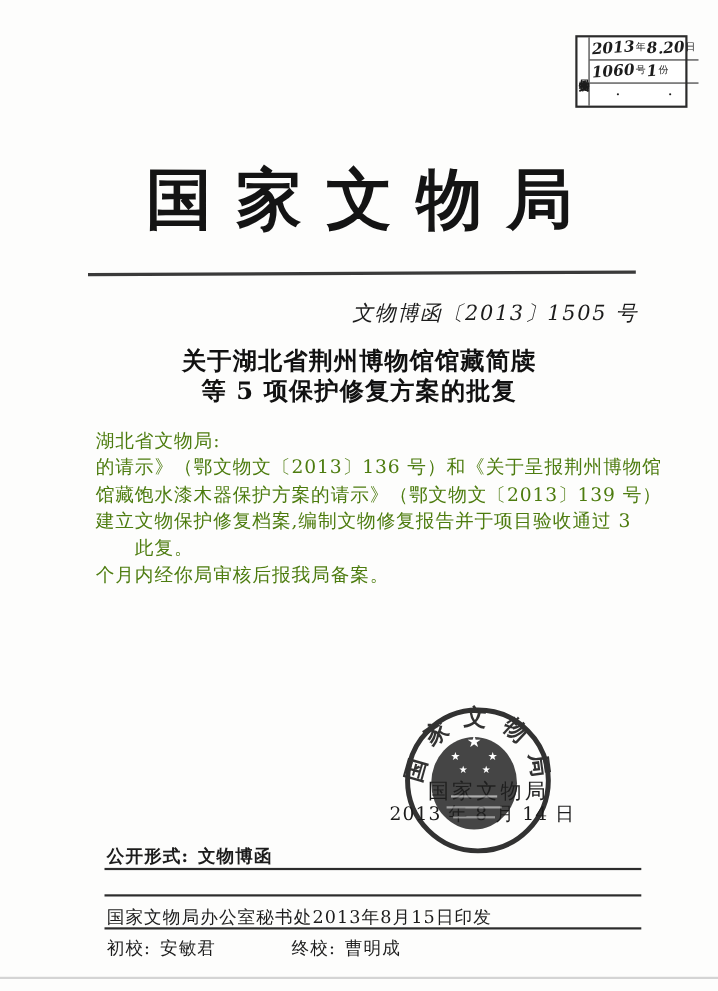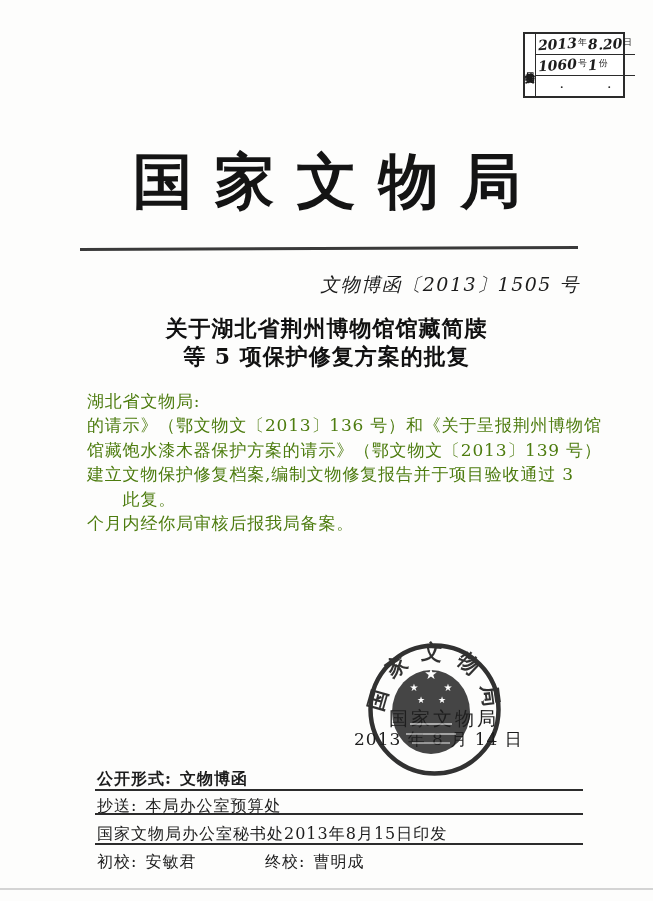--- a/index.html
+++ b/index.html
@@ -178,23 +178,20 @@
         <rect x="46" y="101" width="38" height="2" fill="#ffffff" opacity="0.45"></rect>
       </g>
     </g>
   </svg>
 
   <div class="footer-row row-disclosure">
     <span>公开形式:</span><span class="label-gap"></span><span>文物博函</span>
   </div>
   <div class="footer-rule rule-1"></div>
 
-  <div class="footer-row row-cc">
-    <span>抄送:</span><span class="label-gap"></span><span>本局办公室预算处</span>
-  </div>
   <div class="footer-rule rule-2"></div>
 
   <div class="footer-row row-issuer">
     <span>国家文物局办公室秘书处</span>
     <span>2013年8月15日印发</span>
   </div>
   <div class="footer-rule rule-3"></div>
 
   <div class="footer-row row-proof">
     <span>初校:</span><span class="label-gap"></span><span>安敏君</span>

